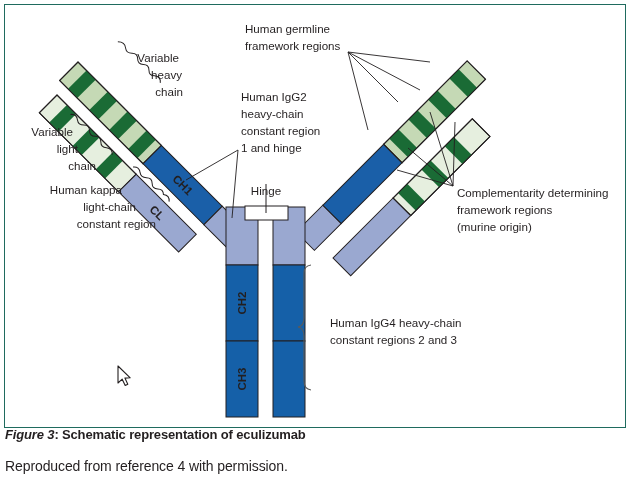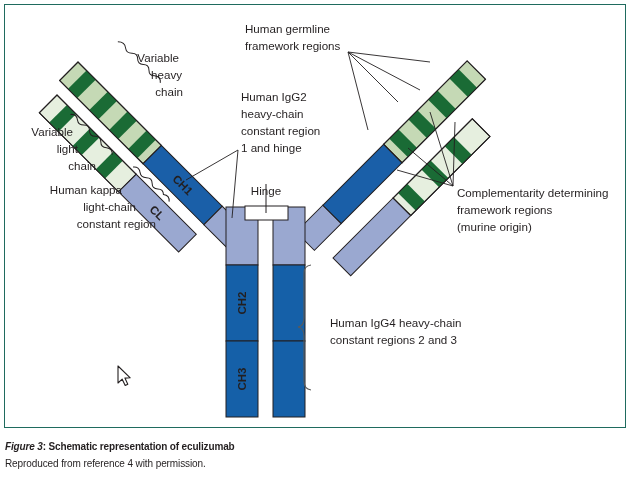--- a/index.html
+++ b/index.html
@@ -13,23 +13,23 @@
   #fig-frame{
     position:absolute;left:4px;top:4px;width:622px;height:424px;
     border:1.3px solid #1f6b5e;background:#ffffff;box-sizing:border-box;
   }
   #diagram{position:absolute;left:0;top:0;width:633px;height:432px;}
   .cap{
     position:absolute;left:5px;width:620px;
     font-family:"Liberation Sans", sans-serif;
     color:#231f20;
   }
-  #cap-line1{top:441px;font-size:10px;font-weight:bold;letter-spacing:-0.15px;}
+  #cap-line1{top:427px;font-size:13px;font-weight:bold;letter-spacing:-0.15px;}
   #cap-line1 .it{font-style:italic;}
-  #cap-line2{top:458px;font-size:10px;font-weight:normal;letter-spacing:-0.1px;}
+  #cap-line2{top:458px;font-size:14px;font-weight:normal;letter-spacing:-0.1px;}
   .svgtext{font-family:"Liberation Sans", sans-serif;fill:#231f20;}
 </style>
 </head>
 <body>
 
 <div id="fig-frame"></div>
 
 <svg id="diagram" viewBox="0 0 633 432">
 
   <defs>

